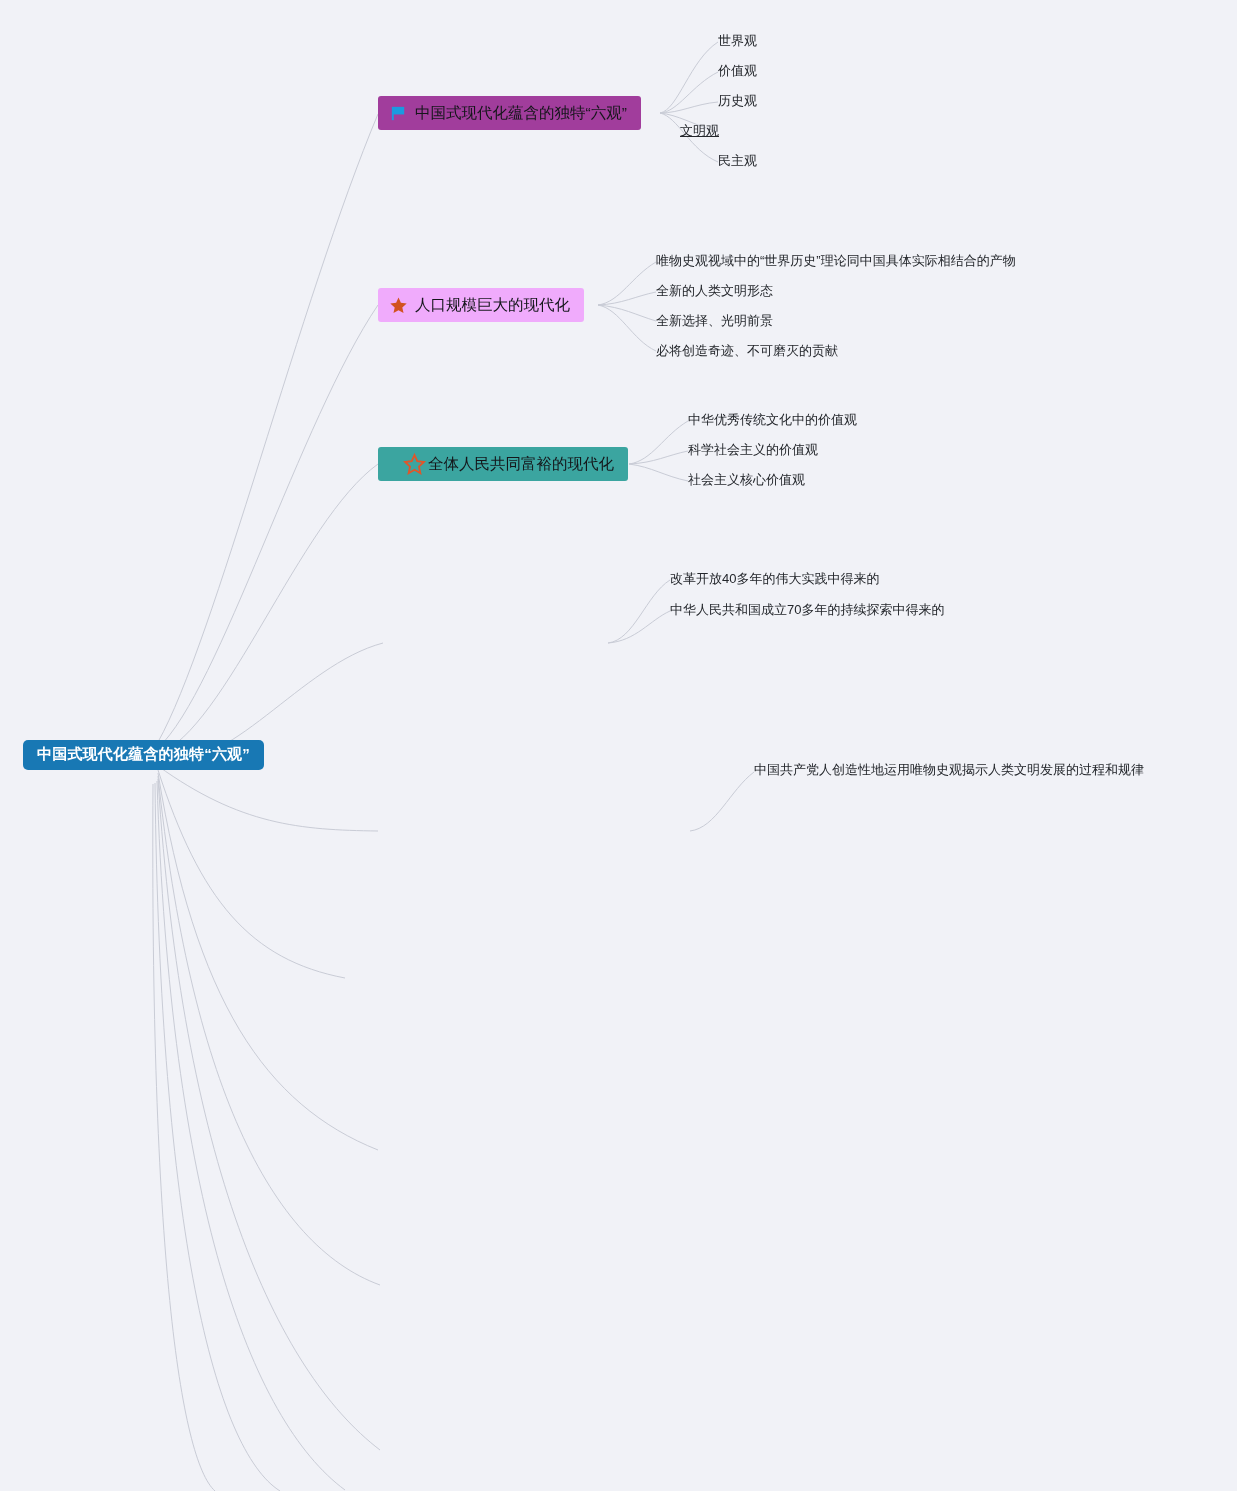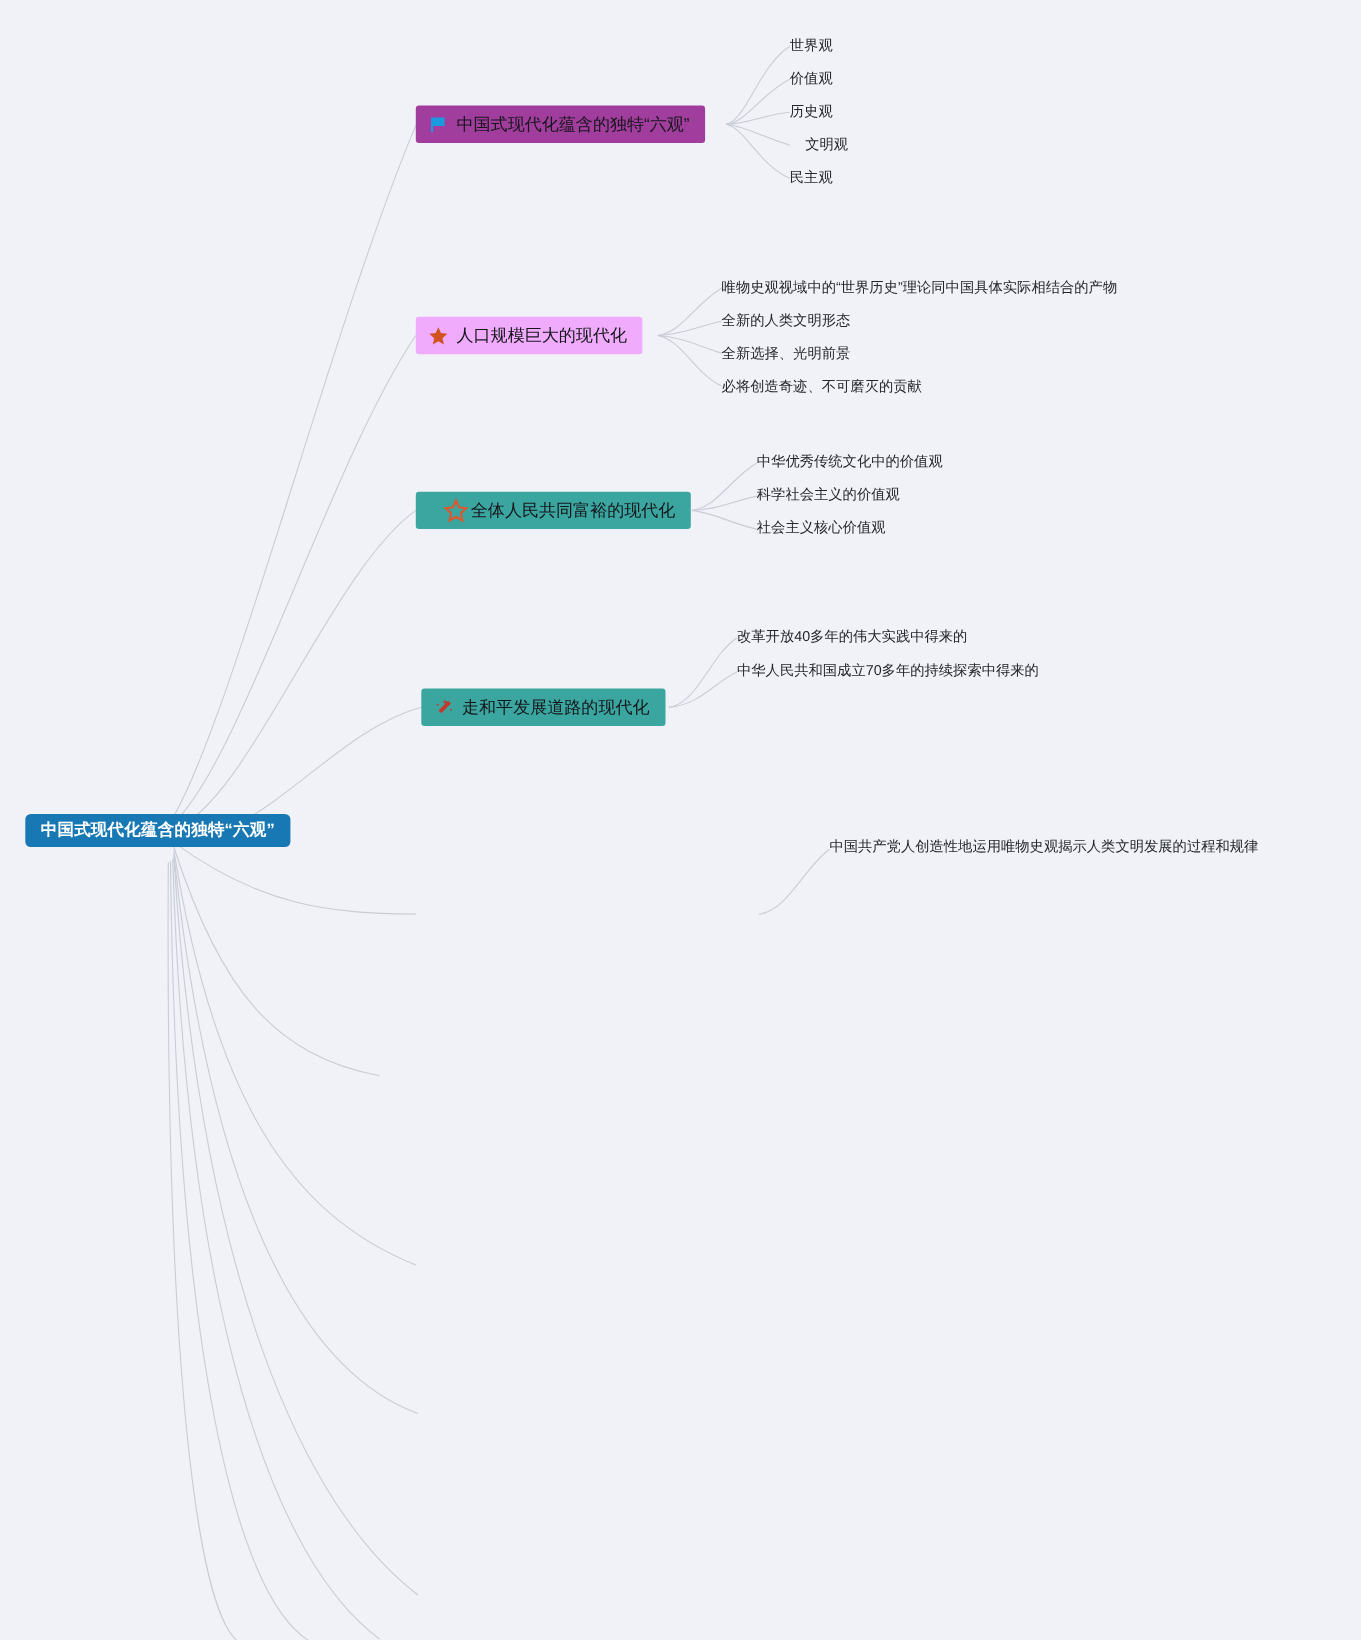--- a/index.html
+++ b/index.html
@@ -138,21 +138,21 @@
       <svg viewBox="0 0 20 20" width="19" height="19">
           <path d="M4 3 L16 3 L16 11 L4 11 Z" fill="#1a9ae0"></path>
           <path d="M4 3 L4 17" stroke="#1a9ae0" stroke-width="2"></path>
         </svg>
     </span>
     <span class="label">中国式现代化蕴含的独特“六观”</span>
   </div>
   <div class="leaf" style="left:718px; top:34px;">世界观</div>
   <div class="leaf" style="left:718px; top:64px;">价值观</div>
   <div class="leaf" style="left:718px; top:94px;">历史观</div>
-  <div class="leaf" style="left:732px; top:124px;">文明观</div>
+  <div class="leaf" style="left:680px; top:124px;text-decoration:underline;">文明观</div>
   <div class="leaf" style="left:718px; top:154px;">民主观</div>
 
   <div class="node node-branch b2">
     <span class="ic">
       <svg viewBox="0 0 20 20" width="19" height="19">
           <path d="M10 1.6 L12.5 7.2 L18.6 7.9 L14 12 L15.3 18 L10 14.9 L4.7 18 L6 12 L1.4 7.9 L7.5 7.2 Z" fill="#d2521f"></path>
         </svg>
     </span>
     <span class="label">人口规模巨大的现代化</span>
   </div>
@@ -166,29 +166,18 @@
       <svg viewBox="0 0 20 20" width="23" height="23">
           <path d="M10 1.8 L12.4 7.1 L18.2 7.8 L13.9 11.8 L15.1 17.6 L10 14.6 L4.9 17.6 L6.1 11.8 L1.8 7.8 L7.6 7.1 Z" fill="none" stroke="#e0562a" stroke-width="1.6"></path>
         </svg>
     </span>
     <span class="label">全体人民共同富裕的现代化</span>
   </div>
   <div class="leaf" style="left:688px; top:413px;">中华优秀传统文化中的价值观</div>
   <div class="leaf" style="left:688px; top:443px;">科学社会主义的价值观</div>
   <div class="leaf" style="left:688px; top:473px;text-align:center;">社会主义核心价值观</div>
 
-  <div class="node node-branch b4">
-    <span class="ic">
-      <svg viewBox="0 0 20 20" width="18" height="18">
-        <path d="M13.8 3.4 L16.6 6.2 L6.8 16 L4 13.2 Z" fill="#c0392b"></path>
-        <path d="M10.6 2.2 L11.3 4 L13.1 4.7 L11.3 5.4 L10.6 7.2 L9.9 5.4 L8.1 4.7 L9.9 4 Z" fill="#c0392b"></path>
-        <circle cx="3.2" cy="7.4" r="1" fill="#c0392b"></circle>
-        <circle cx="16.6" cy="12.4" r="0.9" fill="#c0392b"></circle>
-      </svg>
-    </span>
-    <span class="label">走和平发展道路的现代化</span>
-  </div>
   <div class="leaf" style="left:670px; top:572px;">改革开放40多年的伟大实践中得来的</div>
   <div class="leaf" style="left:670px; top:603px;">中华人民共和国成立70多年的持续探索中得来的</div>
 
   <div class="leaf" style="left:754px; top:763px;">中国共产党人创造性地运用唯物史观揭示人类文明发展的过程和规律</div>
 
 </div>
 
 </body></html>

